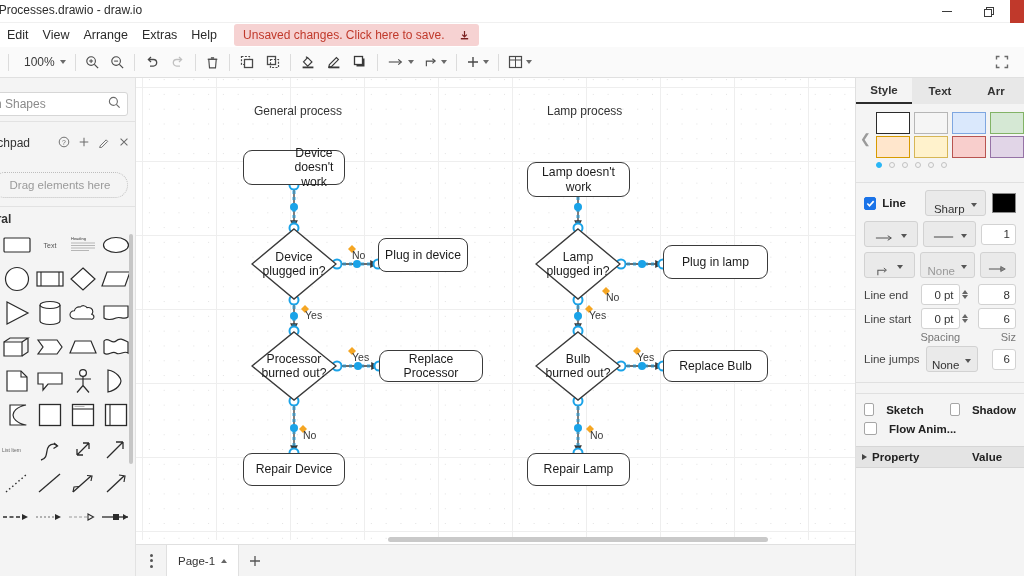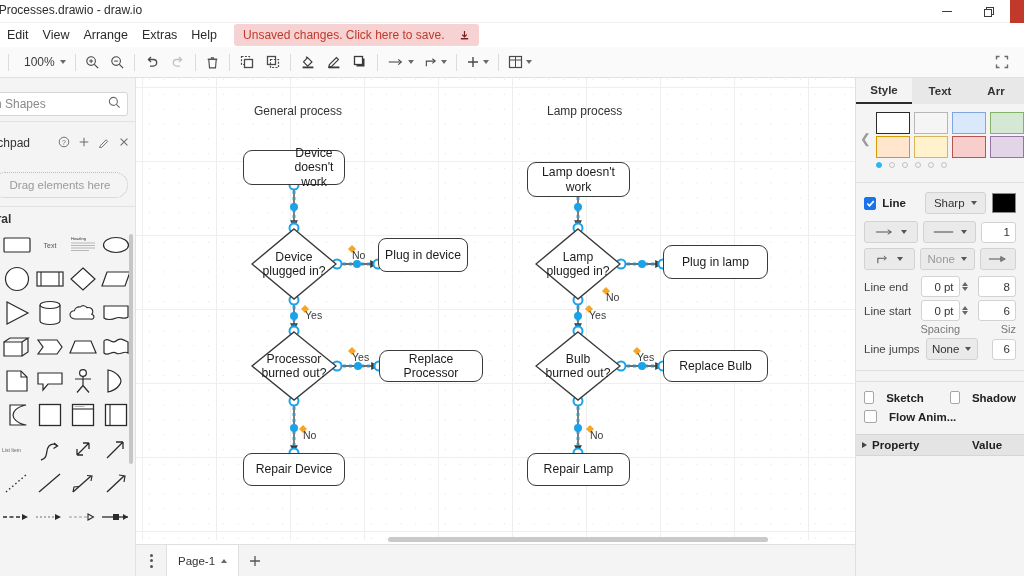--- a/index.html
+++ b/index.html
@@ -215,22 +215,22 @@
   }
   .cb {
     width: 13px; height: 13px; border: 1px solid #a6a6a6; background: #fff;
     border-radius: 2px; display: inline-flex; align-items: center; justify-content: center;
   }
   .cb.checked { background: #1a73e8; border-color: #1a73e8; }
   .lbl-bold { font-size: 11.5px; color: #222; font-weight: 600; white-space: nowrap; }
   .lbl { font-size: 11.5px; color: #444; white-space: nowrap; }
   .sel {
     background: #eaeaea; border: 1px solid #d2d2d2; border-radius: 3px;
-    height: 22px; display: flex; align-items: center; justify-content: center;
-    gap: 6px; font-size: 11.5px; color: #333; padding: 4px 7px; position: relative;
+    height: 22px; display: flex; justify-content: center;
+    gap: 6px; font-size: 11.5px; color: #333; padding: 12px 7px; position: relative;
   }
   .sel .caret2 {
     width: 0; height: 0; border-left: 3.5px solid transparent;
     border-right: 3.5px solid transparent; border-top: 4.5px solid #555;
   }
   .colorbox {
     width: 26px; height: 20px; background: #000; border: 1px solid #8a8a8a;
   }
   .grid-row { display: flex; align-items: center; gap: 5px; padding: 0 8px; margin-top: 5px; }
   .numbox {

